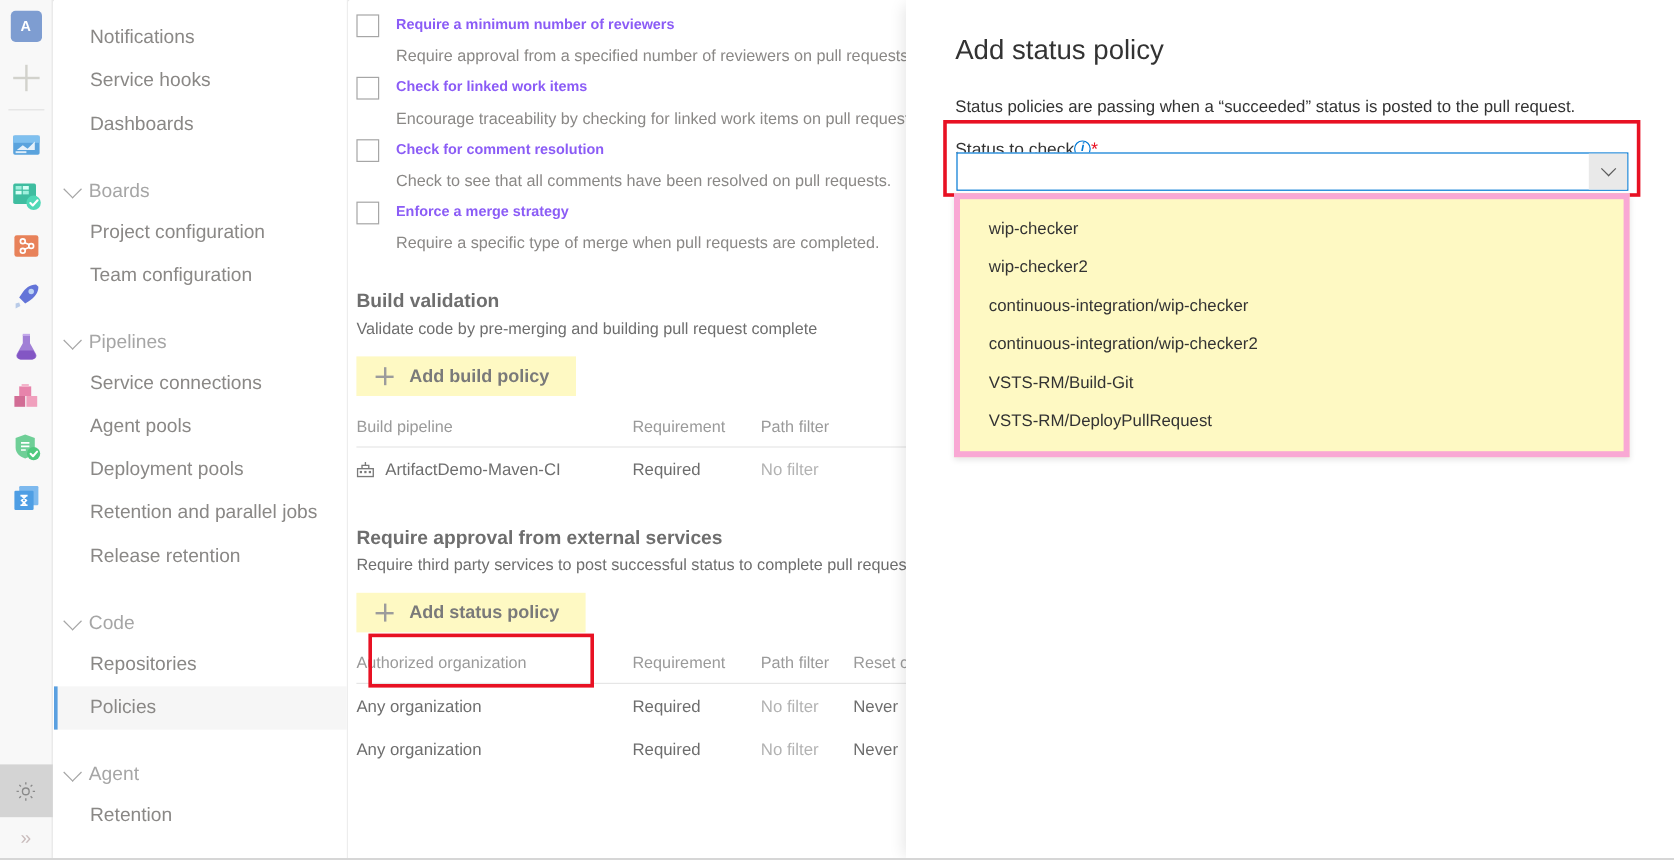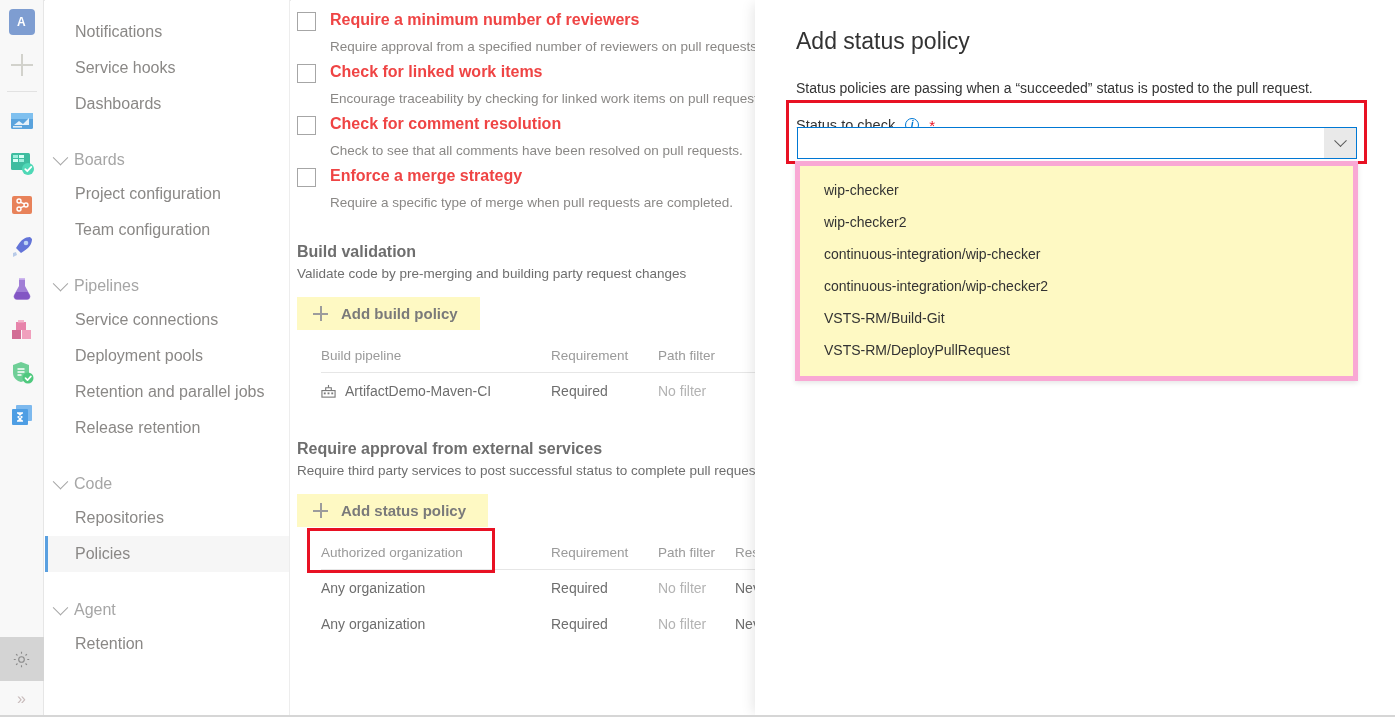--- a/index.html
+++ b/index.html
@@ -111,21 +111,21 @@
   .policy-row:first-child { margin-top: 10px; }
   .policy-head {
     display: flex; align-items: flex-start; gap: 14px;
   }
   .cbx {
     width: 19px; height: 19px; flex: 0 0 19px;
     border: 1px solid #a6a6a6; background: #ffffff;
     margin-top: 2px; cursor: pointer;
   }
   .policy-title {
-    font-size: 16px; color: #ef4444; font-weight: 600; line-height: 20px;
+    font-size: 12px; color: #8b5cf6; font-weight: 600; line-height: 20px;
     white-space: nowrap;
   }
   .policy-desc {
     font-size: 13.5px; color: #8a8886; line-height: 18px;
     margin: 7px 0 0 33px; white-space: nowrap;
   }
 
   .section { margin-top: 30px; }
   .section-title {
     font-size: 16px; font-weight: 600; color: #6e6e6e; line-height: 20px;
@@ -144,21 +144,21 @@
   }
   .add-btn .plus {
     position: relative; width: 15px; height: 15px; flex: 0 0 15px;
   }
   .add-btn .plus::before, .add-btn .plus::after {
     content: ""; position: absolute; background: #9c9c9c;
   }
   .add-btn .plus::before { left: 7px; top: 0; width: 1.6px; height: 15px; }
   .add-btn .plus::after  { top: 7px; left: 0; height: 1.6px; width: 15px; }
 
-  .tbl { margin-top: 18px; width: 640px; margin-left: 24px; }
+  .tbl { margin-top: 18px; width: 640px; }
   .tbl-hdr {
     display: flex; font-size: 13.5px; color: #9a9a9a;
     padding-bottom: 9px; border-bottom: 1px solid #e6e6e6;
   }
   .tbl-row {
     display: flex; font-size: 14px; color: #6e6e6e;
     height: 36px; align-items: center;
   }
   .c1 { width: 230px; display: flex; align-items: center; gap: 9px; }
   .c2 { width: 107px; }
@@ -183,21 +183,21 @@
     font-size: 23px; color: #333333; font-weight: 400;
     margin: 28px 0 0 41px;
   }
   .panel-desc {
     font-size: 14px; color: #333333;
     margin: 25px 0 0 41px;
   }
   .field-label {
     font-size: 14.5px; color: #333333;
     margin: 21px 0 0 41px;
-    display: flex; align-items: center; gap: 10px;
+    display: flex; align-items: flex-start; gap: 0;
   }
   .info-i {
     width: 14px; height: 14px; border-radius: 50%;
     border: 1.3px solid #0078d4; color: #0078d4;
     font-size: 10px; line-height: 12px; text-align: center;
     font-style: italic; font-weight: 700;
     display: inline-block;
   }
   .req-star { color: #e81123; font-size: 15px; line-height: 1; }
   .combo {
@@ -349,20 +349,21 @@
       <span>Boards</span>
     </div>
     <div class="nav-item">Project configuration</div>
     <div class="nav-item">Team configuration</div>
 
     <div class="nav-group">
       <span class="chev"></span>
       <span>Pipelines</span>
     </div>
     <div class="nav-item">Service connections</div>
+    <div class="nav-item">Agent pools</div>
     <div class="nav-item">Deployment pools</div>
     <div class="nav-item">Retention and parallel jobs</div>
     <div class="nav-item">Release retention</div>
 
     <div class="nav-group">
       <span class="chev"></span>
       <span>Code</span>
     </div>
     <div class="nav-item">Repositories</div>
     <div class="nav-item selected">Policies</div>
@@ -403,21 +404,21 @@
     <div class="policy-row">
       <div class="policy-head">
         <div class="cbx"></div>
         <div class="policy-title">Enforce a merge strategy</div>
       </div>
       <div class="policy-desc">Require a specific type of merge when pull requests are completed.</div>
     </div>
 
     <div class="section">
       <div class="section-title">Build validation</div>
-      <div class="section-sub">Validate code by pre-merging and building party request changes</div>
+      <div class="section-sub">Validate code by pre-merging and building pull request complete</div>
       <button class="add-btn">
         <span class="plus"></span>
         <span>Add build policy</span>
       </button>
       <div class="tbl">
         <div class="tbl-hdr">
           <div class="c1">Build pipeline</div>
           <div class="c2">Requirement</div>
           <div class="c3">Path filter</div>
         </div>

